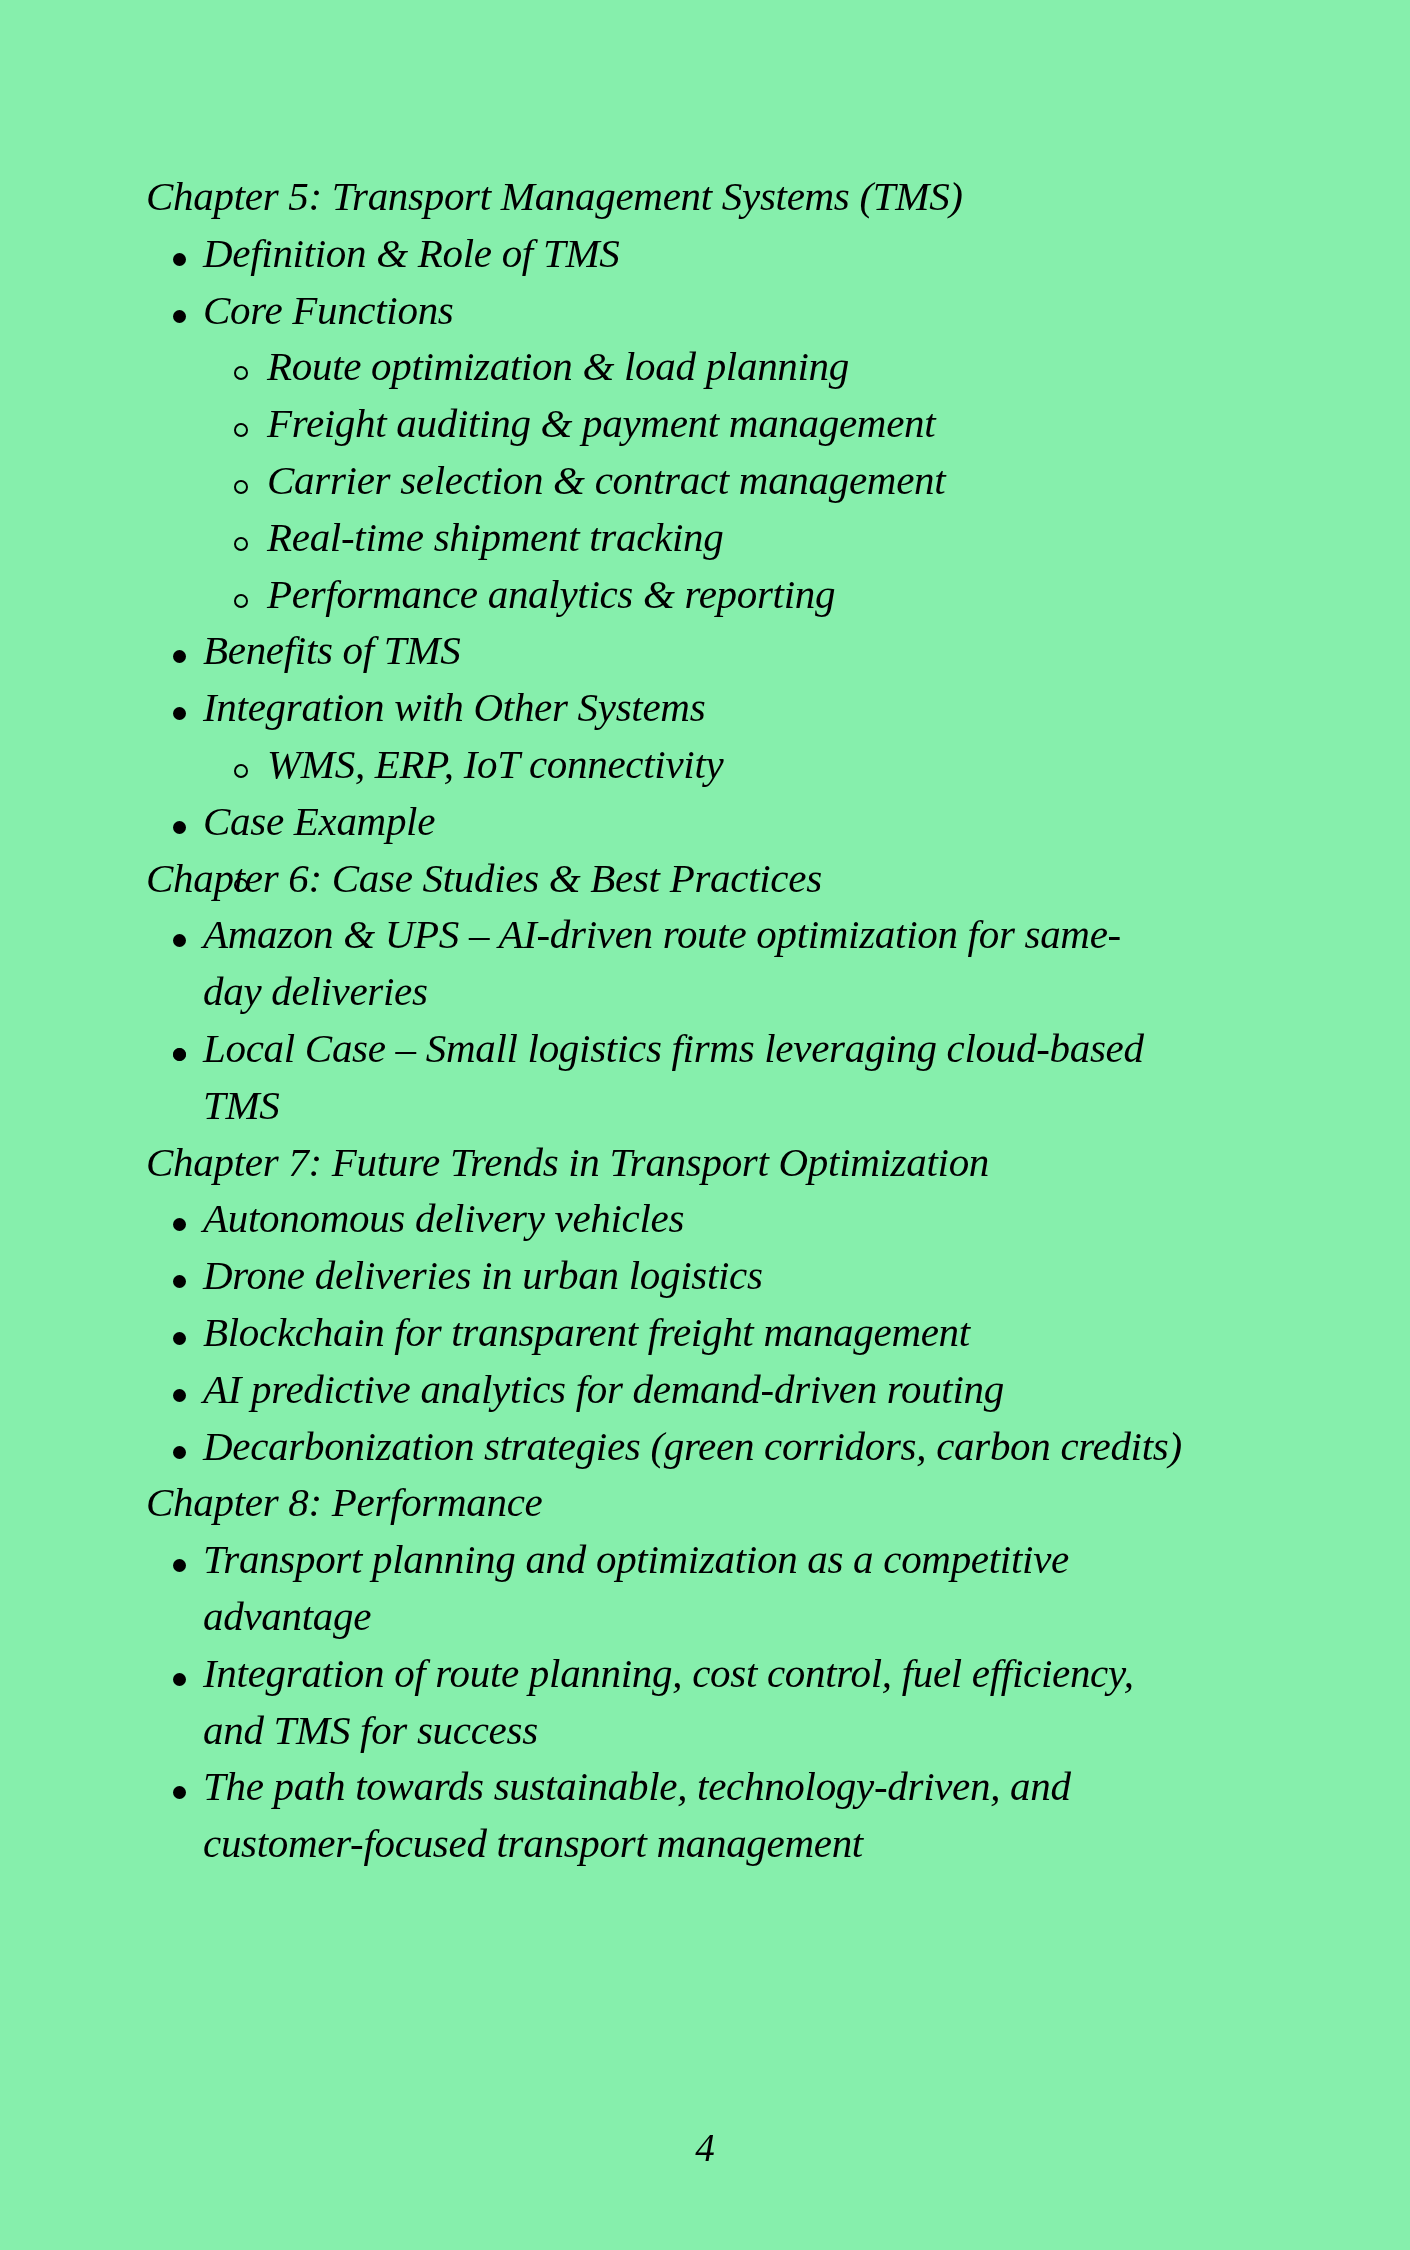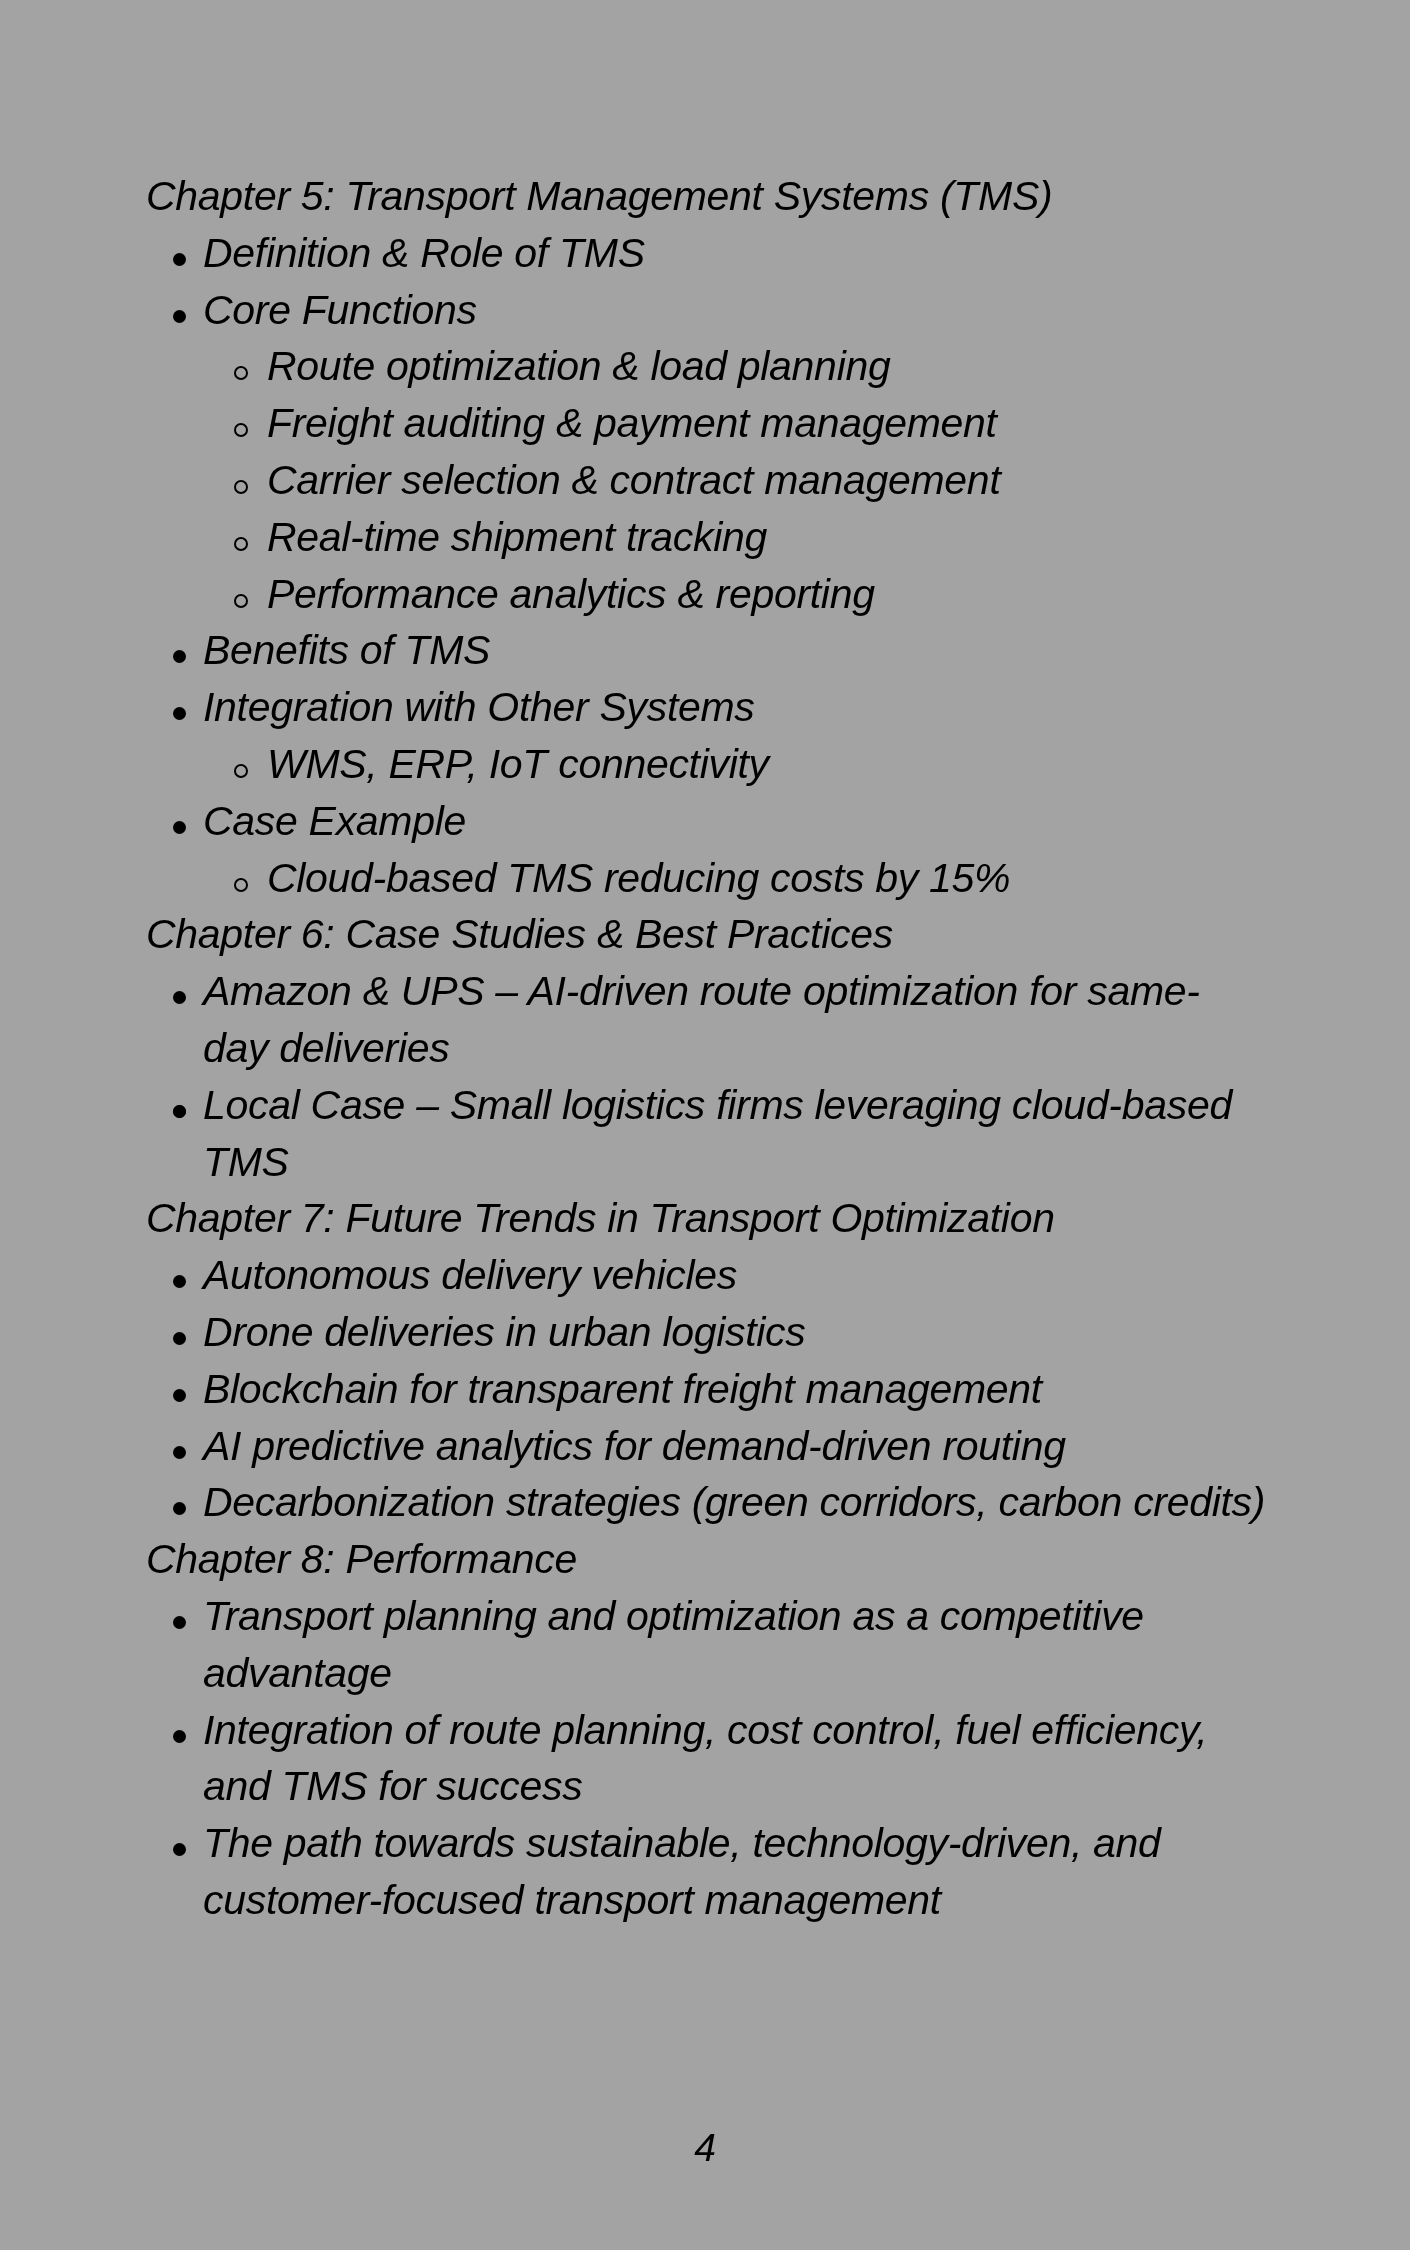--- a/index.html
+++ b/index.html
@@ -4,23 +4,23 @@
 <style>
   html, body {
     margin: 0;
     padding: 0;
     background: #ffffff;
   }
   .page {
     position: relative;
     width: 1410px;
     height: 2250px;
-    background: #a3a3a3;
+    background: #86efac;
     color: #000000;
-    font-family: Liberation Sans, sans-serif;
+    font-family: Liberation Serif, serif;
     font-style: italic;
     overflow: hidden;
   }
   .outline {
     position: absolute;
     top: 168px;
     left: 0;
     right: 0;
     font-size: 41px;
     line-height: 56.8px;
@@ -83,21 +83,21 @@
       <div class="item l1"><span class="dot"></span><span>Core Functions</span></div>
       <div class="item l2"><span class="ring"></span><span>Route optimization &amp; load planning</span></div>
       <div class="item l2"><span class="ring"></span><span>Freight auditing &amp; payment management</span></div>
       <div class="item l2"><span class="ring"></span><span>Carrier selection &amp; contract management</span></div>
       <div class="item l2"><span class="ring"></span><span>Real-time shipment tracking</span></div>
       <div class="item l2"><span class="ring"></span><span>Performance analytics &amp; reporting</span></div>
       <div class="item l1"><span class="dot"></span><span>Benefits of TMS</span></div>
       <div class="item l1"><span class="dot"></span><span>Integration with Other Systems</span></div>
       <div class="item l2"><span class="ring"></span><span>WMS, ERP, IoT connectivity</span></div>
       <div class="item l1"><span class="dot"></span><span>Case Example</span></div>
-      <div class="item l2"><span class="ring"></span><span>Cloud-based TMS reducing costs by 15%</span></div>
+      <div class="item l2"><span class="ring"></span></div>
       <div class="chapter">Chapter 6: Case Studies &amp; Best Practices</div>
       <div class="item l1"><span class="dot"></span><span>Amazon &amp; UPS – AI-driven route optimization for same-
 day deliveries</span></div>
       <div class="item l1"><span class="dot"></span></div>
       <div class="item l1"><span class="dot"></span><span>Local Case – Small logistics firms leveraging cloud-based
 TMS</span></div>
       <div class="chapter">Chapter 7: Future Trends in Transport Optimization</div>
       <div class="item l1"><span class="dot"></span><span>Autonomous delivery vehicles</span></div>
       <div class="item l1"><span class="dot"></span><span>Drone deliveries in urban logistics</span></div>
       <div class="item l1"><span class="dot"></span><span>Blockchain for transparent freight management</span></div>

